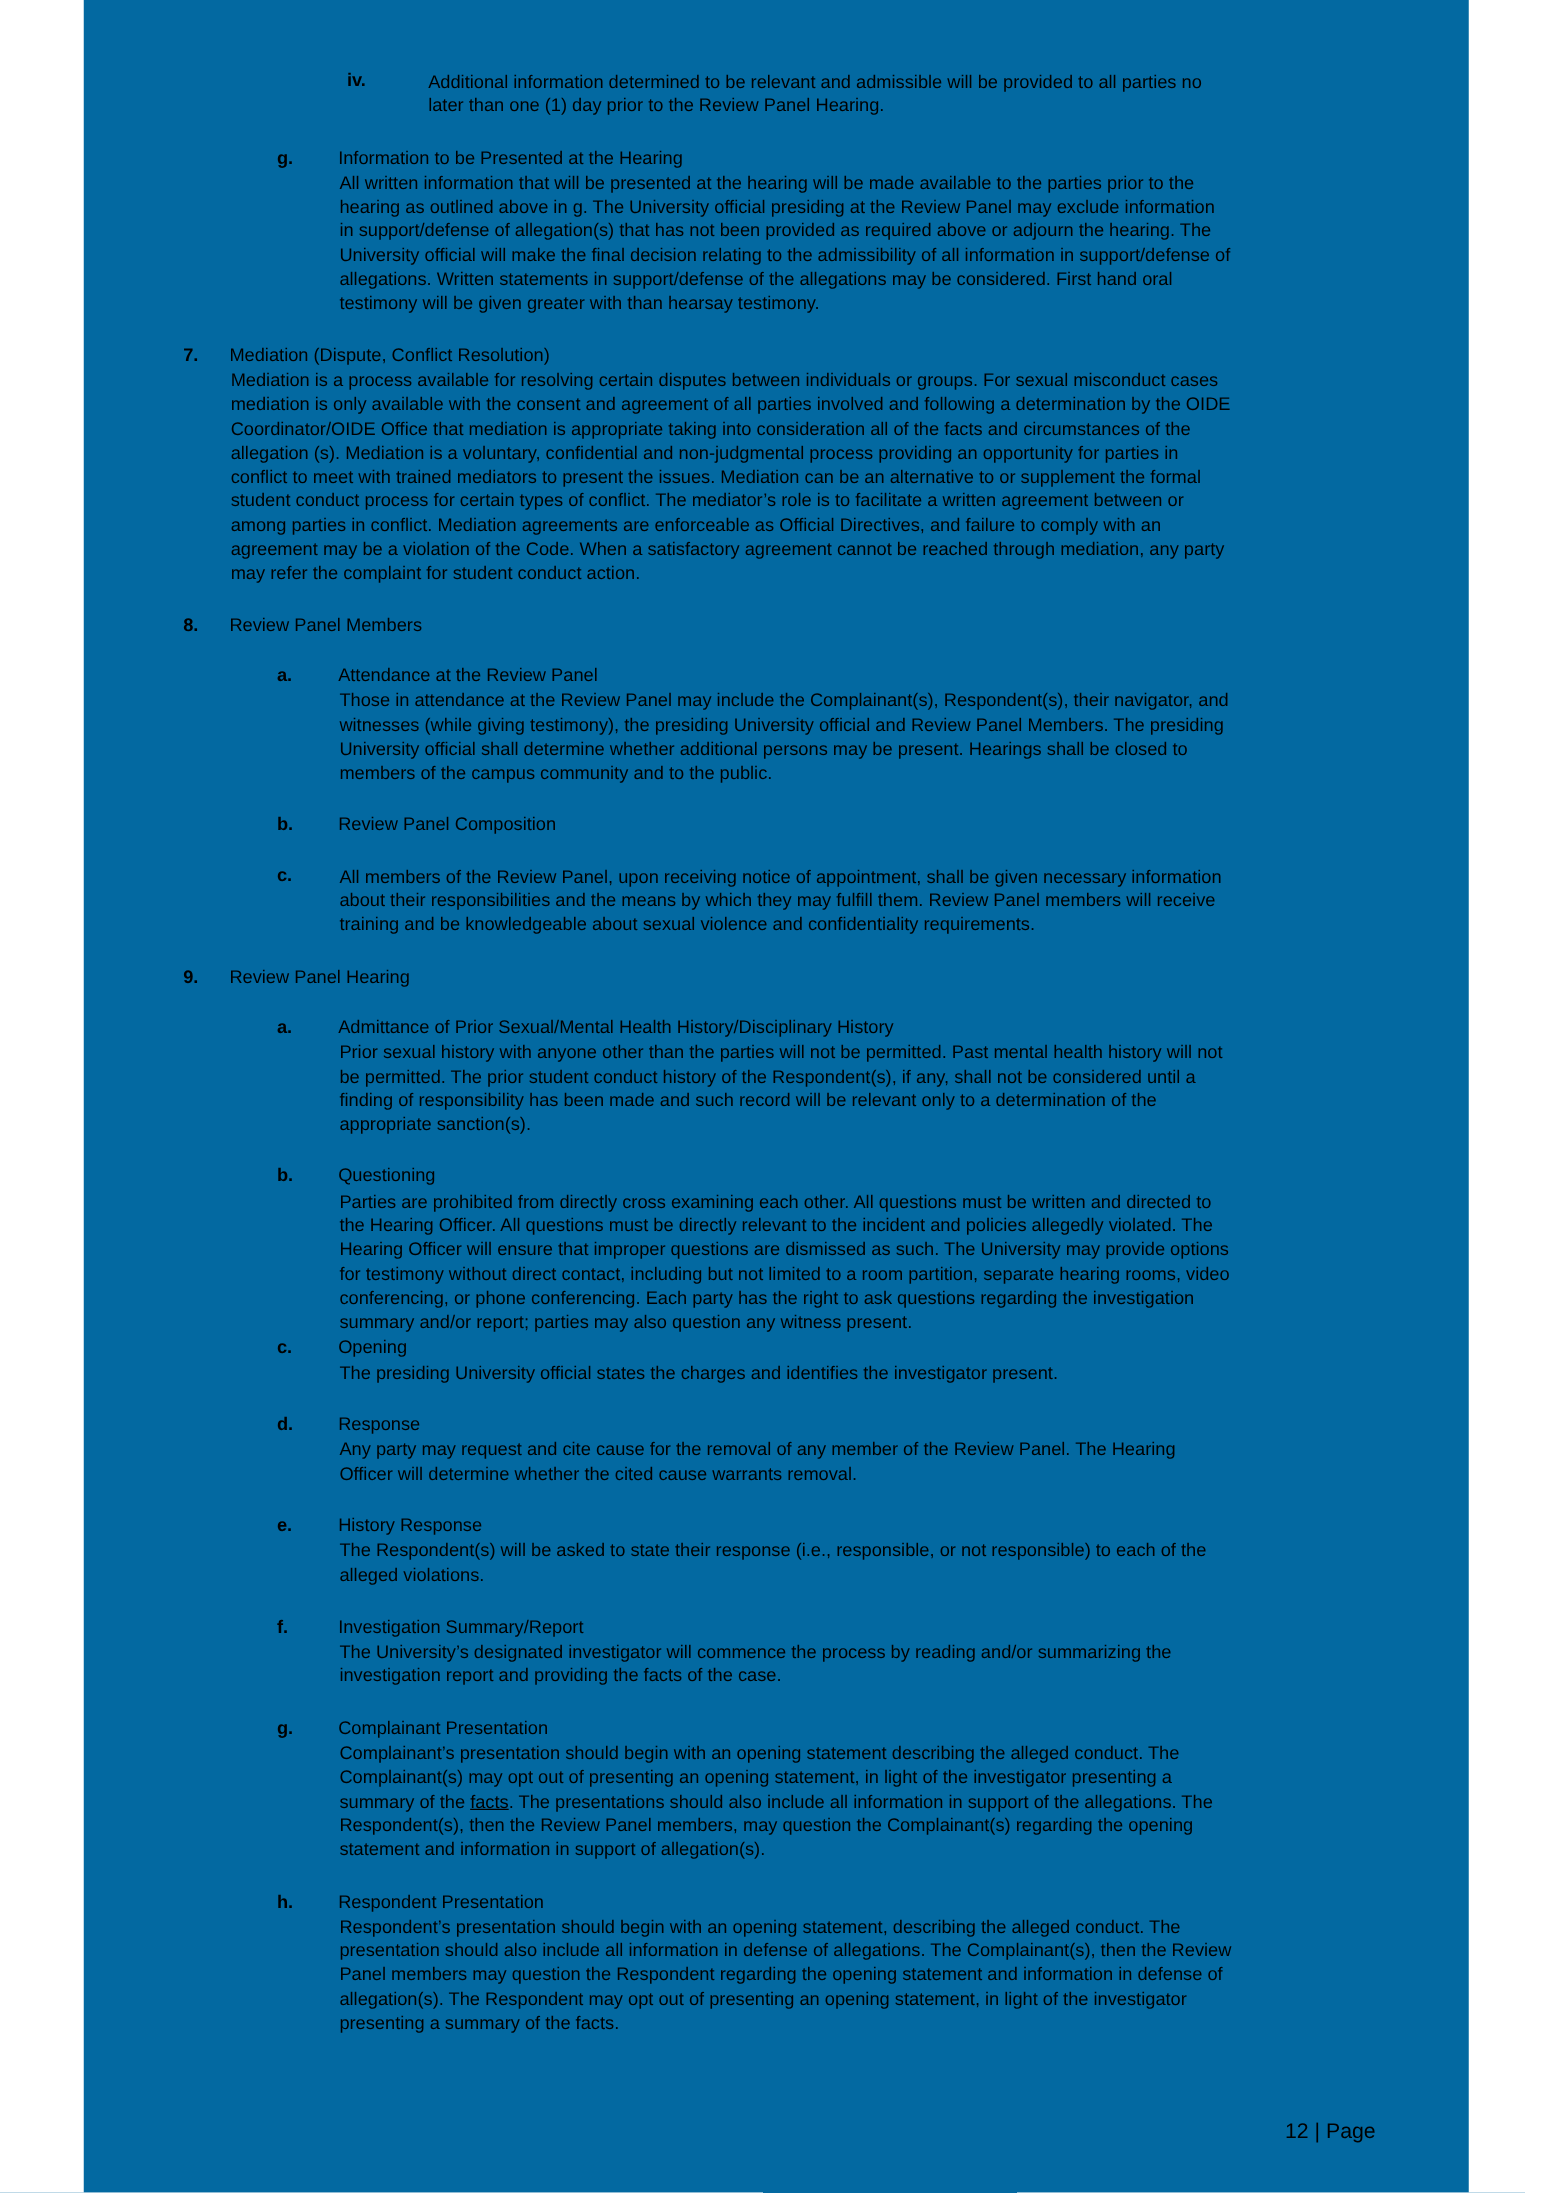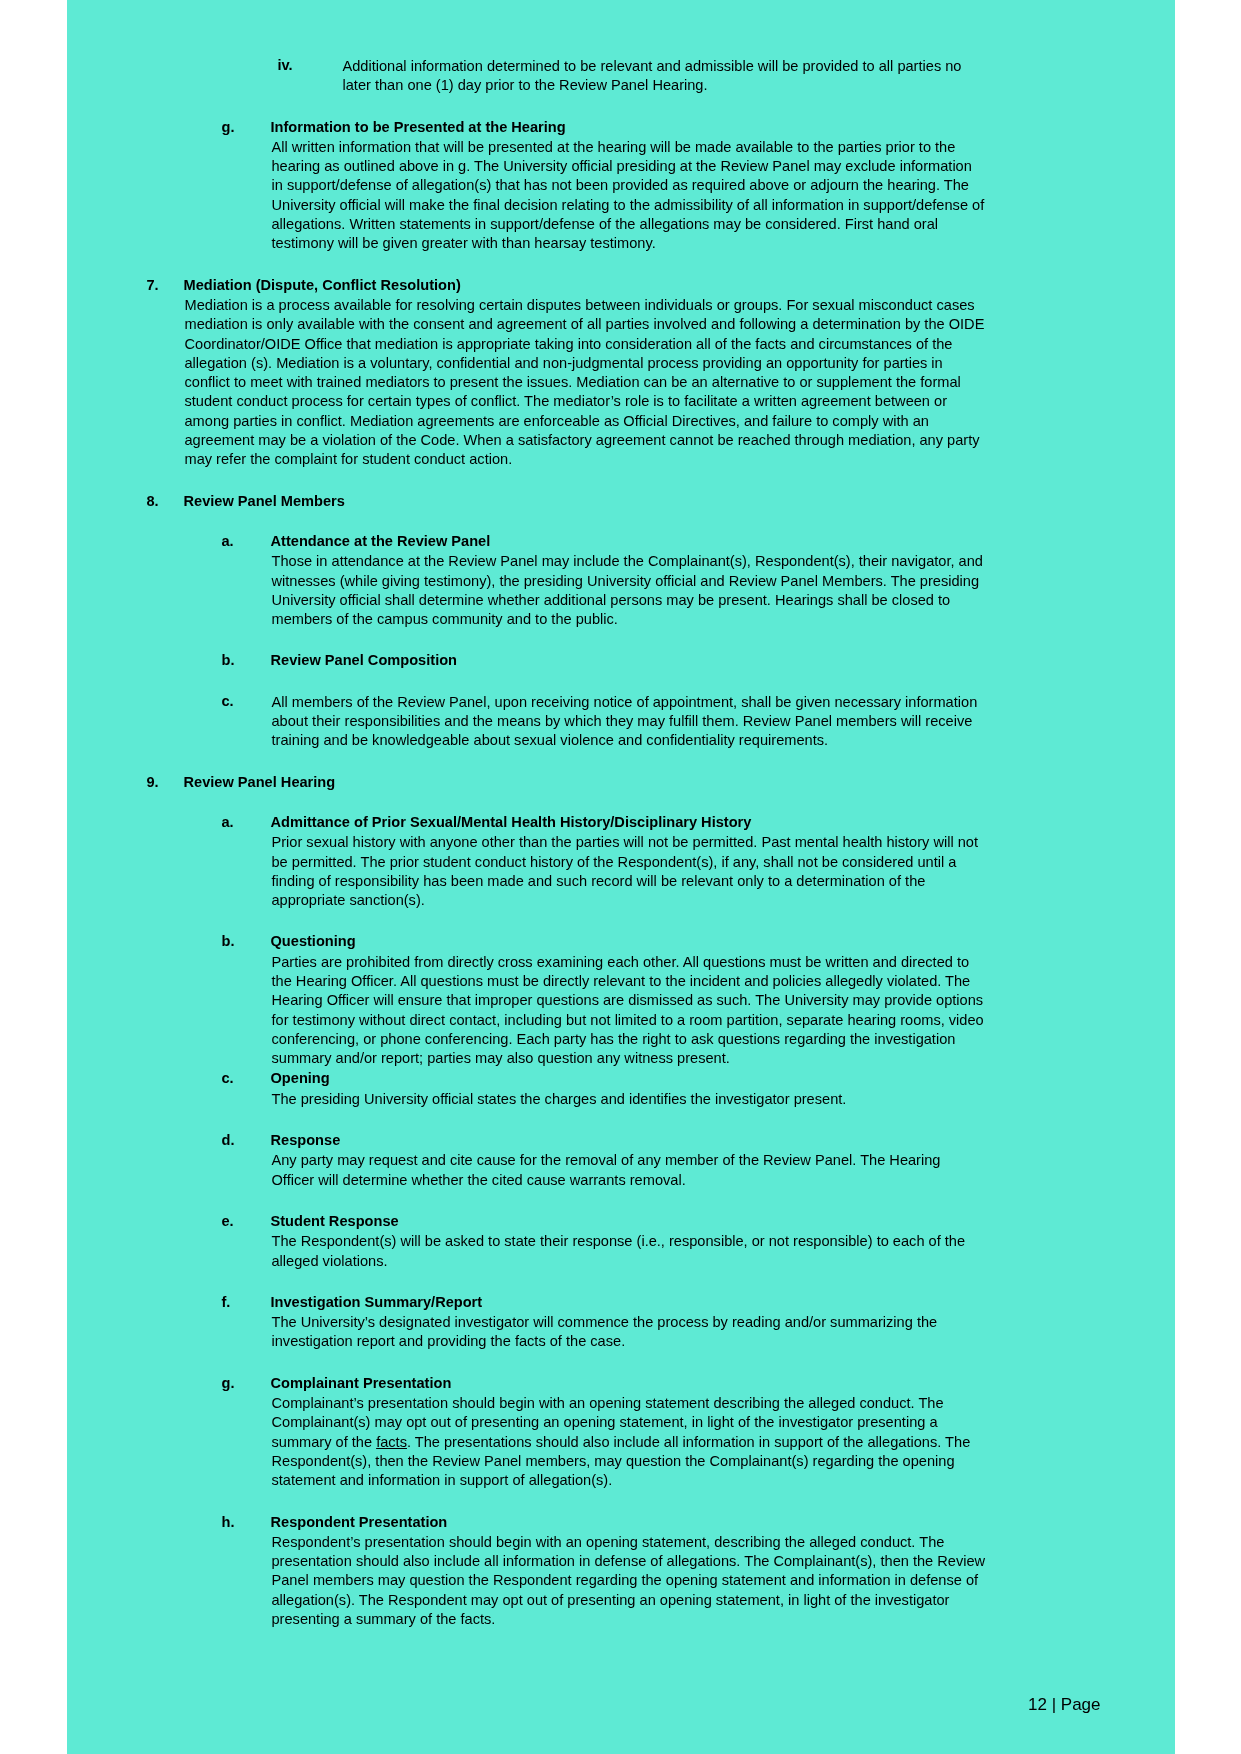--- a/index.html
+++ b/index.html
@@ -1,39 +1,39 @@
 <!DOCTYPE html>
 <html><head>
 <meta charset="utf-8">
 <style>
   html, body { margin: 0; padding: 0; background: #ffffff; }
   .page {
     position: relative;
     width: 1108px;
     height: 1754px;
     margin: 0 auto;
-    background: #5eead4;
+    background: #0369a1;
     box-sizing: border-box;
     padding: 56px 188px 0 80px;
     font-family: "Liberation Sans", sans-serif;
     font-size: 14.6px;
     line-height: 19.3px;
     color: #000000;
   }
   .block { display: flex; margin-top: 21px; }
   .block.first { margin-top: 0; }
   .block.flush { margin-top: 0; }
   .marker { font-weight: bold; flex: none; }
   .lvl1 > .marker { width: 37px; }
   .lvl2 { padding-left: 75px; }
   .lvl2 > .marker { width: 49px; }
   .lvl3 { padding-left: 131px; }
   .lvl3 > .marker { width: 64px; }
   .text { flex: 1; min-width: 0; }
-  .title { font-weight: bold; display: block; }
+  .title { font-weight: normal; display: block; }
   .body { margin: 1px; }
   .underline { text-decoration: underline; }
   .footer {
     position: absolute;
     top: 1672px;
     right: 74px;
     font-size: 17px;
     line-height: 22px;
     white-space: pre;
   }
@@ -130,21 +130,21 @@
     <span class="marker">d.</span>
     <div class="text">
       <span class="title">Response</span>
       <p class="body">Any party may request and cite cause for the removal of any member of the Review Panel. The Hearing Officer will determine whether the cited cause warrants removal.</p>
     </div>
   </div>
 
   <div class="block lvl2">
     <span class="marker">e.</span>
     <div class="text">
-      <span class="title">Student Response</span>
+      <span class="title">History Response</span>
       <p class="body">The Respondent(s) will be asked to state their response (i.e., responsible, or not responsible) to each of the alleged violations.</p>
     </div>
   </div>
 
   <div class="block lvl2">
     <span class="marker">f.</span>
     <div class="text">
       <span class="title">Investigation Summary/Report</span>
       <p class="body">The University’s designated investigator will commence the process by reading and/or summarizing the investigation report and providing the facts of the case.</p>
     </div>

